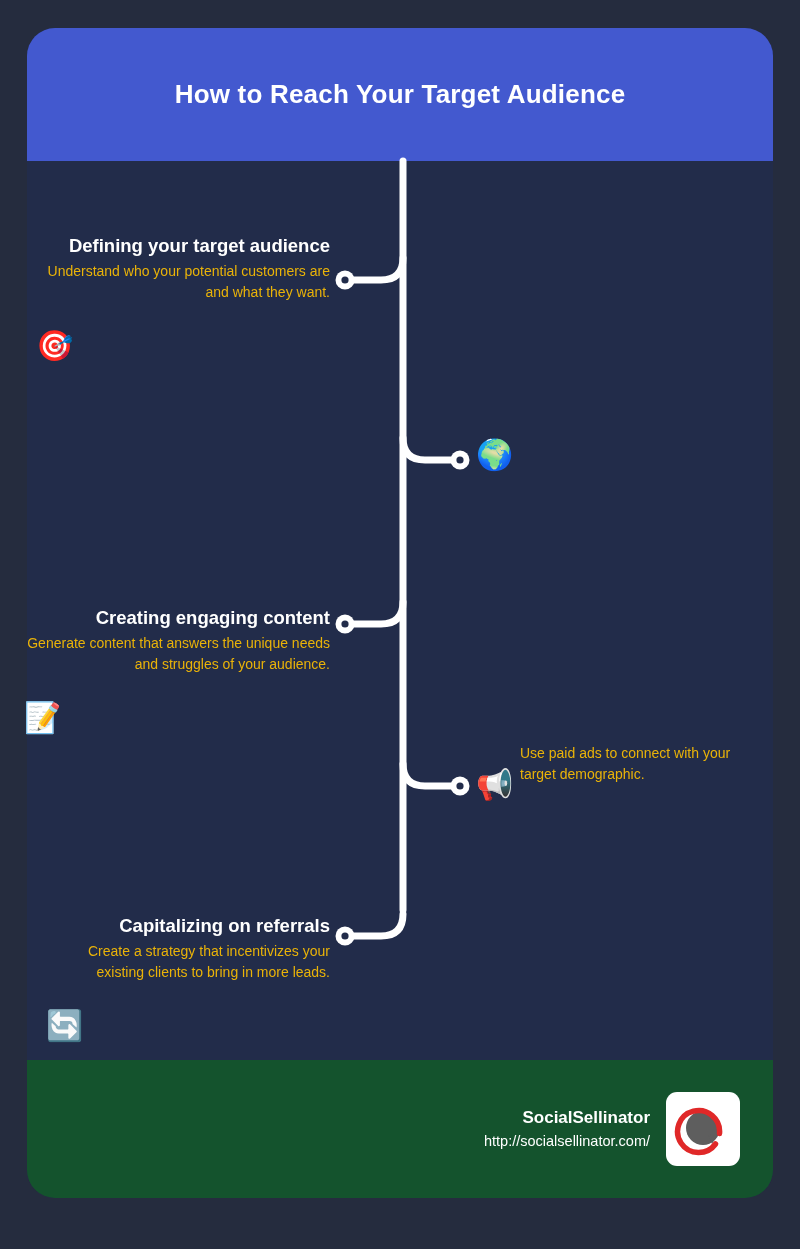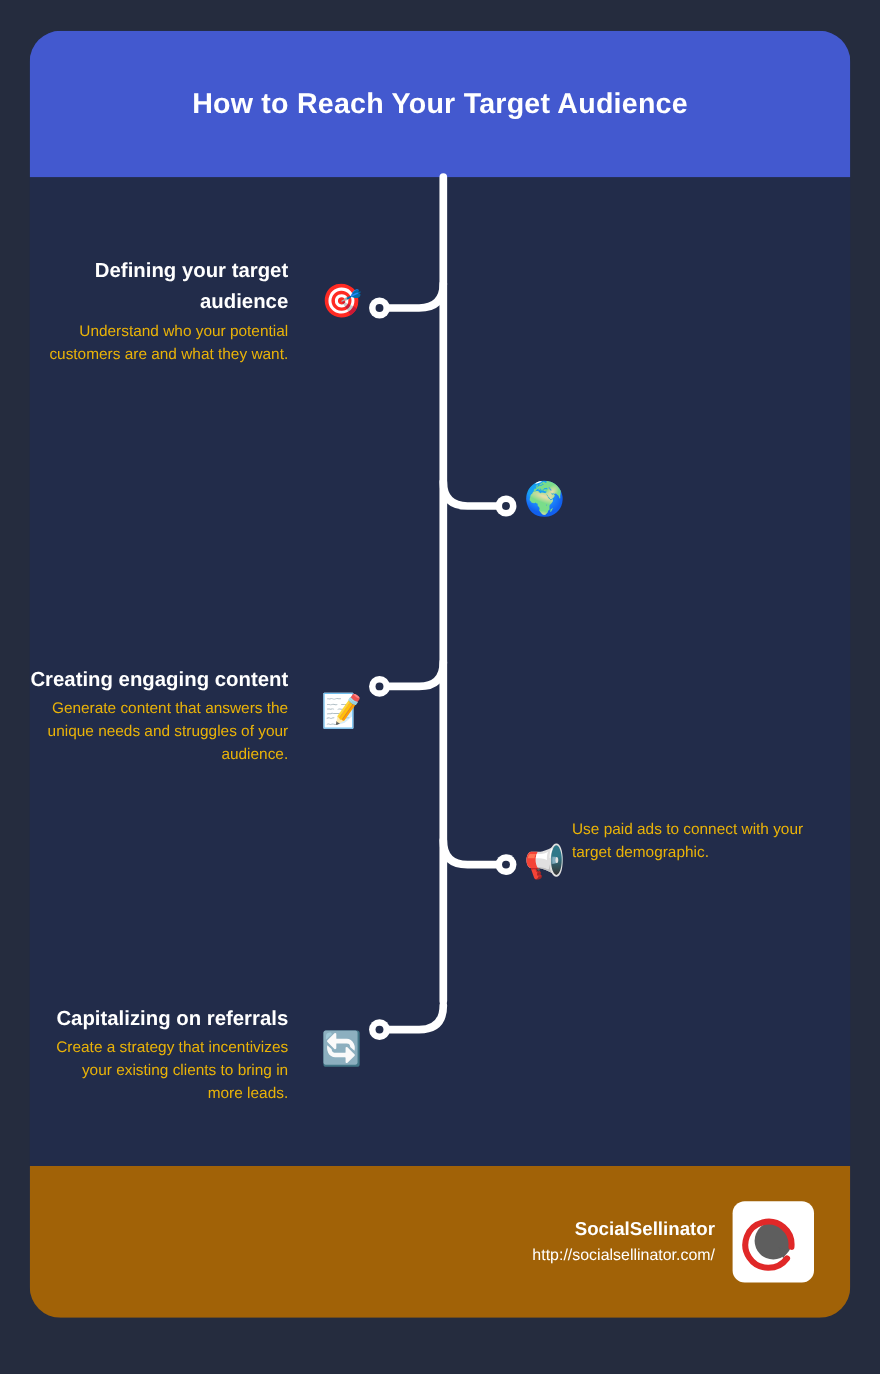--- a/index.html
+++ b/index.html
@@ -52,21 +52,21 @@
     line-height: 1.2;
   }
 
   
   .footer {
     position: absolute;
     left: 0;
     top: 1032px;
     width: 746px;
     height: 138px;
-    background: #a16207;
+    background: #14532d;
     display: flex;
     align-items: center;
     justify-content: flex-end;
     padding-right: 33px;
   }
   .footer-text {
     text-align: right;
     margin-right: 16px;
   }
   .brand-name {
@@ -102,24 +102,23 @@
     pointer-events: none;
   }
 
   
   .item {
     position: absolute;
     display: flex;
     align-items: flex-start;
   }
   .item-left {
-    flex-direction: row;
+    flex-direction: column;
     justify-content: space-between;
     text-align: right;
-    gap: 24px;
   }
   .item-right {
     flex-direction: row;
     justify-content: flex-start;
     text-align: left;
   }
   .item-text { }
   .item-title {
     color: #ffffff;
     font-size: 18.5px;

